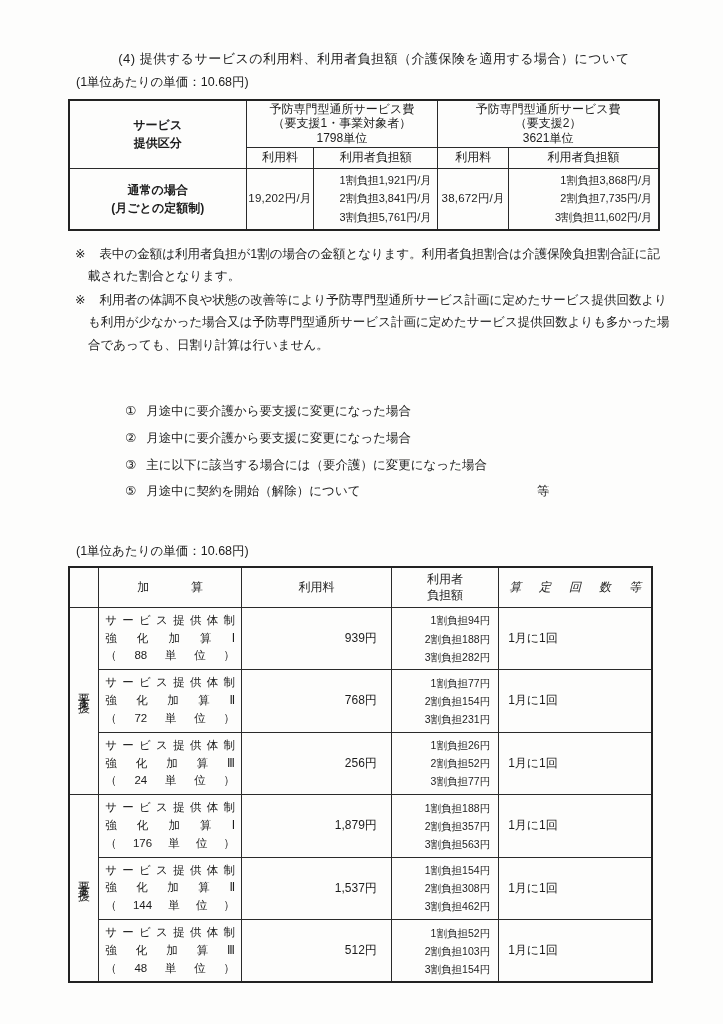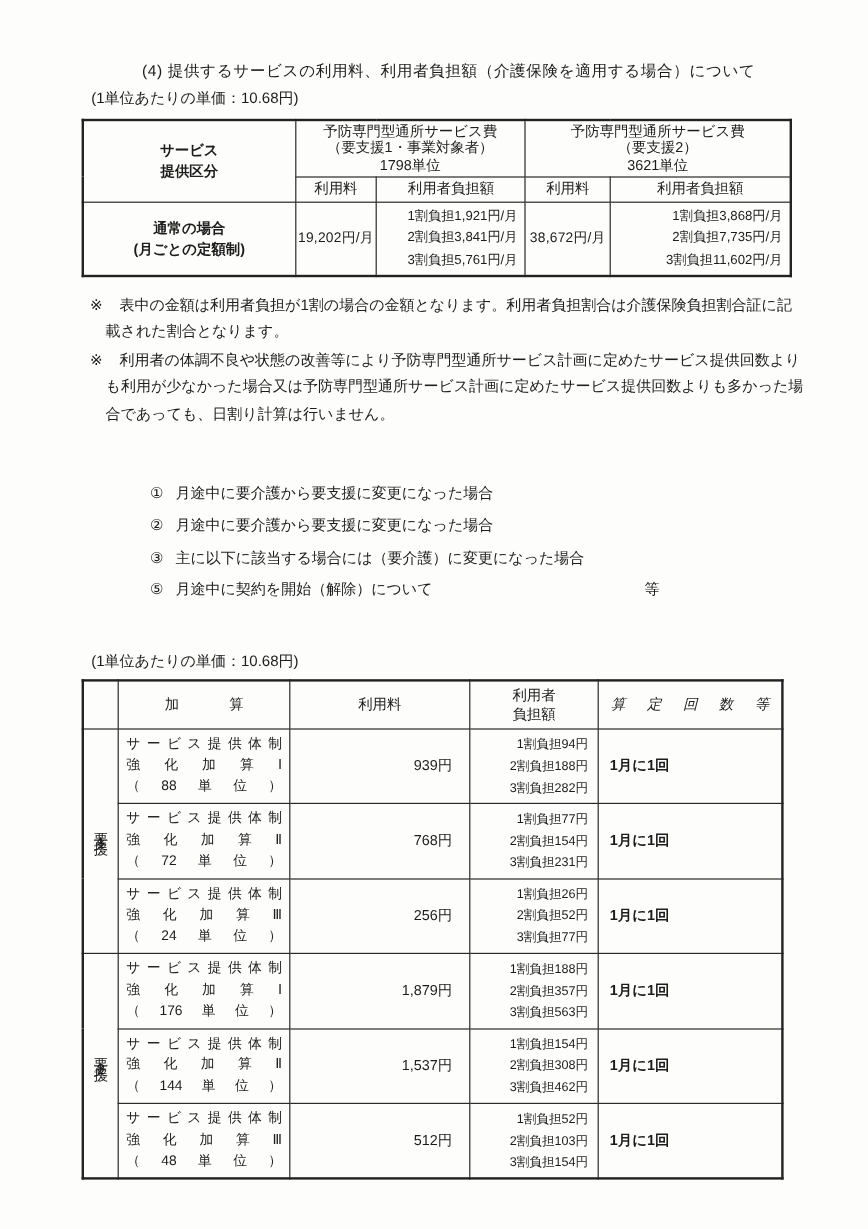--- a/index.html
+++ b/index.html
@@ -58,21 +58,21 @@
   .group-cell { text-align: center; }
   .vert-text {
     writing-mode: vertical-rl; text-orientation: upright;
     display: inline-block; font-size: 12px; letter-spacing: 4px; line-height: 1;
   }
   .name-cell { padding: 4px 6px; }
   .name-line { display: block; text-align: justify; text-align-last: justify; font-size: 11.5px; line-height: 1.55; }
   .fee-cell { text-align: right; padding-right: 14px; font-size: 12px; }
   .t2 .burden-cell { padding: 2px 8px; }
   .t2 .burden-line { font-size: 10.5px; line-height: 1.72; }
-  .count-cell { padding-left: 9px; font-size: 12px; font-weight: bold; }
+  .count-cell { padding-left: 9px; font-size: 12px; }
 </style>
 </head>
 <body>
 
 <div class="content">
 
   <div class="heading">(4) 提供するサービスの利用料、利用者負担額（介護保険を適用する場合）について</div>
   <div class="sub-note">(1単位あたりの単価：10.68円)</div>
 
   <table class="t1">

